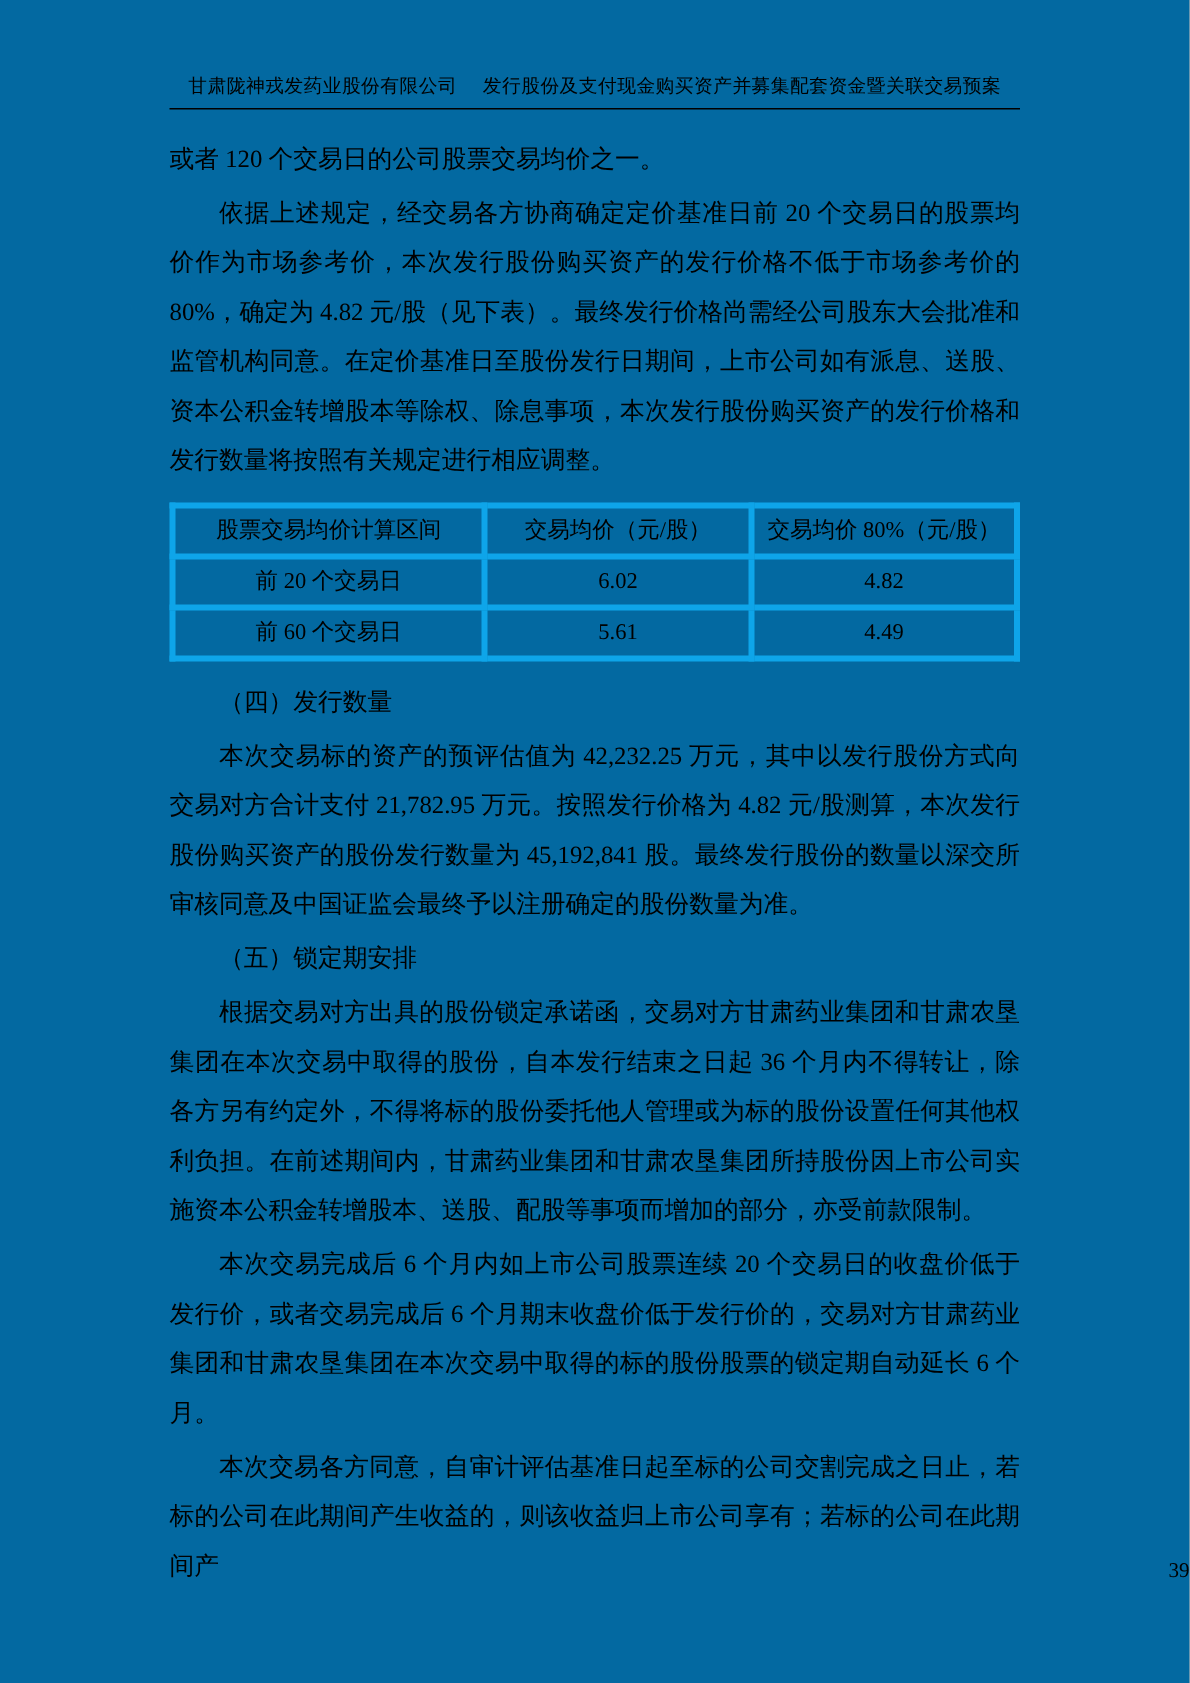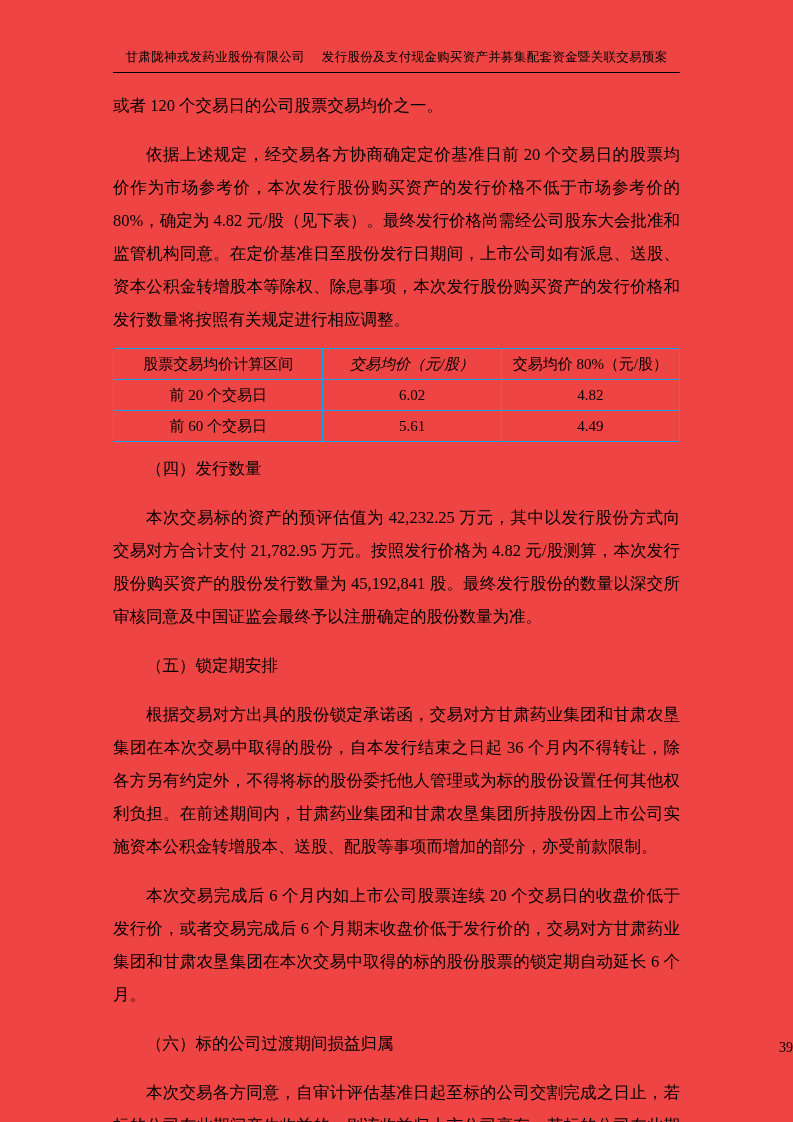--- a/index.html
+++ b/index.html
@@ -4,21 +4,21 @@
 <style>
   html, body {
     margin: 0;
     padding: 0;
     background: #bfbfbf;
   }
   .page {
     position: relative;
     width: 793px;
     height: 1122px;
-    background: #ef4444;
+    background: #0369a1;
     margin: 0 auto;
     box-sizing: border-box;
     font-family: "Liberation Serif", "DejaVu Serif", serif;
     color: #000000;
     overflow: hidden;
   }
   .content {
     position: absolute;
     left: 113px;
     top: 48px;
@@ -46,40 +46,40 @@
   }
   p.para {
     margin: 0;
     text-align: justify;
     text-justify: inter-ideograph;
   }
   p.indent {
     text-indent: 2em;
   }
   p.gap {
-    margin-top: 16px;
+    margin-top: 3px;
   }
   table.stock-table {
     border-collapse: collapse;
     width: 100%;
     margin: 12px 0 10px 0;
     font-size: 15px;
     line-height: 26px;
   }
   table.stock-table td, table.stock-table th {
-    border: 1px solid #0ea5e9;
+    border: 4px solid #0ea5e9;
     text-align: center;
     padding: 2px 4px;
     font-weight: normal;
   }
   table.stock-table th {
     font-size: 15px;
   }
   .col1 { width: 37%; }
-  .col2 { width: 31.5%; font-style: italic; }
+  .col2 { width: 31.5%; }
   .col3 { width: 31.5%; }
   .page-number {
     position: absolute;
     left: 0;
     right: 0;
     top: 1040px;
     text-align: right;
     font-size: 14px;
     font-family: "Liberation Serif", serif;
   }
@@ -129,21 +129,20 @@
       <p class="para indent">（四）发行数量</p>
 
       <p class="para indent gap">本次交易标的资产的预评估值为 42,232.25 万元，其中以发行股份方式向交易对方合计支付 21,782.95 万元。按照发行价格为 4.82 元/股测算，本次发行股份购买资产的股份发行数量为 45,192,841 股。最终发行股份的数量以深交所审核同意及中国证监会最终予以注册确定的股份数量为准。</p>
 
       <p class="para indent gap">（五）锁定期安排</p>
 
       <p class="para indent gap">根据交易对方出具的股份锁定承诺函，交易对方甘肃药业集团和甘肃农垦集团在本次交易中取得的股份，自本发行结束之日起 36 个月内不得转让，除各方另有约定外，不得将标的股份委托他人管理或为标的股份设置任何其他权利负担。在前述期间内，甘肃药业集团和甘肃农垦集团所持股份因上市公司实施资本公积金转增股本、送股、配股等事项而增加的部分，亦受前款限制。</p>
 
       <p class="para indent gap">本次交易完成后 6 个月内如上市公司股票连续 20 个交易日的收盘价低于发行价，或者交易完成后 6 个月期末收盘价低于发行价的，交易对方甘肃药业集团和甘肃农垦集团在本次交易中取得的标的股份股票的锁定期自动延长 6 个月。</p>
 
-      <p class="para indent gap">（六）标的公司过渡期间损益归属</p>
 
       <p class="para indent gap">本次交易各方同意，自审计评估基准日起至标的公司交割完成之日止，若标的公司在此期间产生收益的，则该收益归上市公司享有；若标的公司在此期间产</p>
 
     </div>
   </div>
 
   <div class="page-number">39</div>
 
 </div>
 

